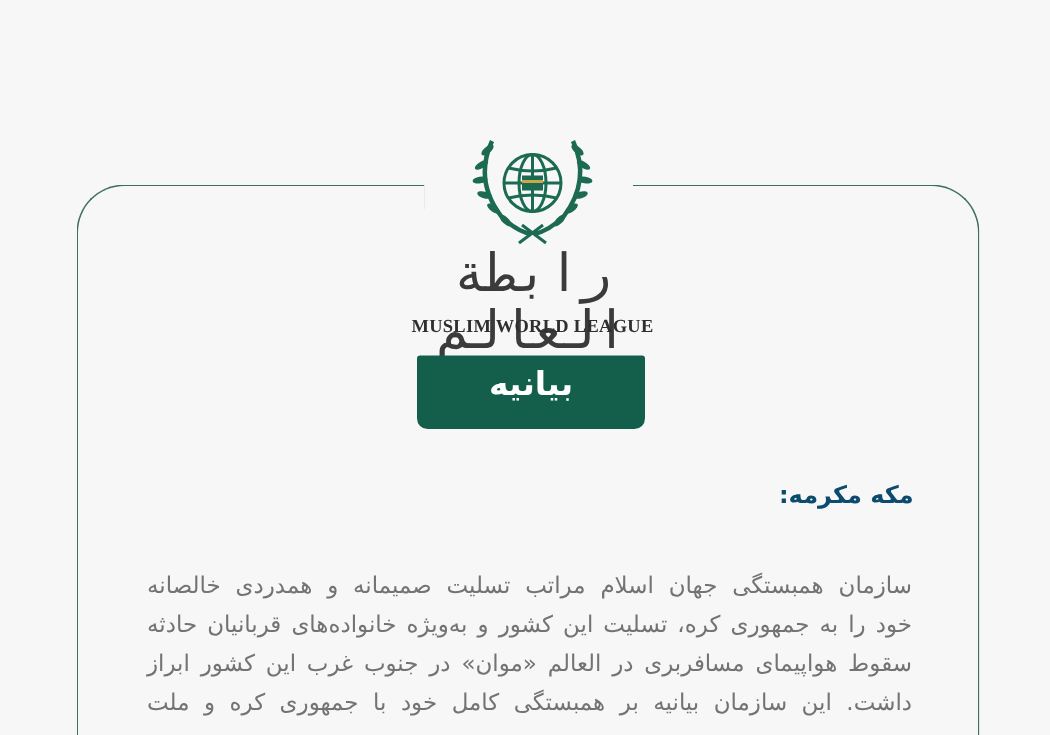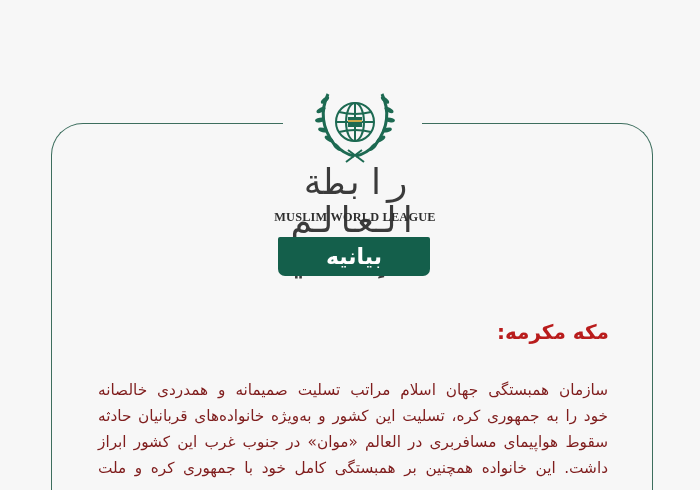--- a/index.html
+++ b/index.html
@@ -26,33 +26,33 @@
     position: absolute; left: 270px; top: 166px; width: 170px; text-align: center;
     font-family: Liberation Mono, monospace; font-size: 35px; color: #3b3b3b; line-height: 38px;
     direction: rtl;
   }
   .english-logo {
     position: absolute; left: 270px; top: 210px; width: 170px; text-align: center;
     font-family: "Liberation Serif", serif; font-weight: bold; font-size: 12.3px;
     color: #2f2f2f; letter-spacing: 0.2px;
   }
   .badge {
-    position: absolute; left: 278px; top: 237px; width: 152px; height: 39px;
+    position: absolute; left: 278px; top: 237px; width: 152px; height: 49px;
     background: #145f4b; border-radius: 2px 2px 7px 7px;
     color: #ffffff; text-align: center; direction: rtl;
     font-size: 22px; font-weight: bold; line-height: 40px;
   }
   .dateline {
     position: absolute; right: 91px; top: 320px; direction: rtl;
-    font-size: 20px; color: #b91c1c; font-weight: bold;
+    font-size: 16px; color: #0c4a6e; font-weight: bold;
   }
   .body-text {
     position: absolute; left: 98px; right: 92px; top: 377px;
     direction: rtl; text-align: justify; text-align-last: justify;
-    font-size: 15.3px; line-height: 26px; color: #7f1d1d;
+    font-size: 15.3px; line-height: 26px; color: #737373;
   }
   .body-text span { display: block; white-space: nowrap; text-align-last: justify; }
 </style>
 </head>
 <body>
 
 <div class="frame-left"></div>
 <div class="frame-right"></div>
 
 <div class="emblem">
@@ -94,14 +94,14 @@
 <div class="badge">
   <span>بیانیه</span>
 </div>
 
 <div class="dateline">مکه مکرمه:</div>
 
 <div class="body-text">
   <span>سازمان همبستگی جهان اسلام مراتب تسلیت صمیمانه و همدردی خالصانه</span>
   <span>خود را به جمهوری کره، تسلیت این کشور و به‌ویژه خانواده‌های قربانیان حادثه</span>
   <span>سقوط هواپیمای مسافربری در العالم «موان» در جنوب غرب این کشور ابراز</span>
-  <span>داشت. این خانواده همچنین بر همبستگی کامل خود با جمهوری کره و ملت</span>
+  <span>داشت. این سازمان بیانیه بر همبستگی کامل خود با جمهوری کره و ملت</span>
 </div>
 
 </body></html>

